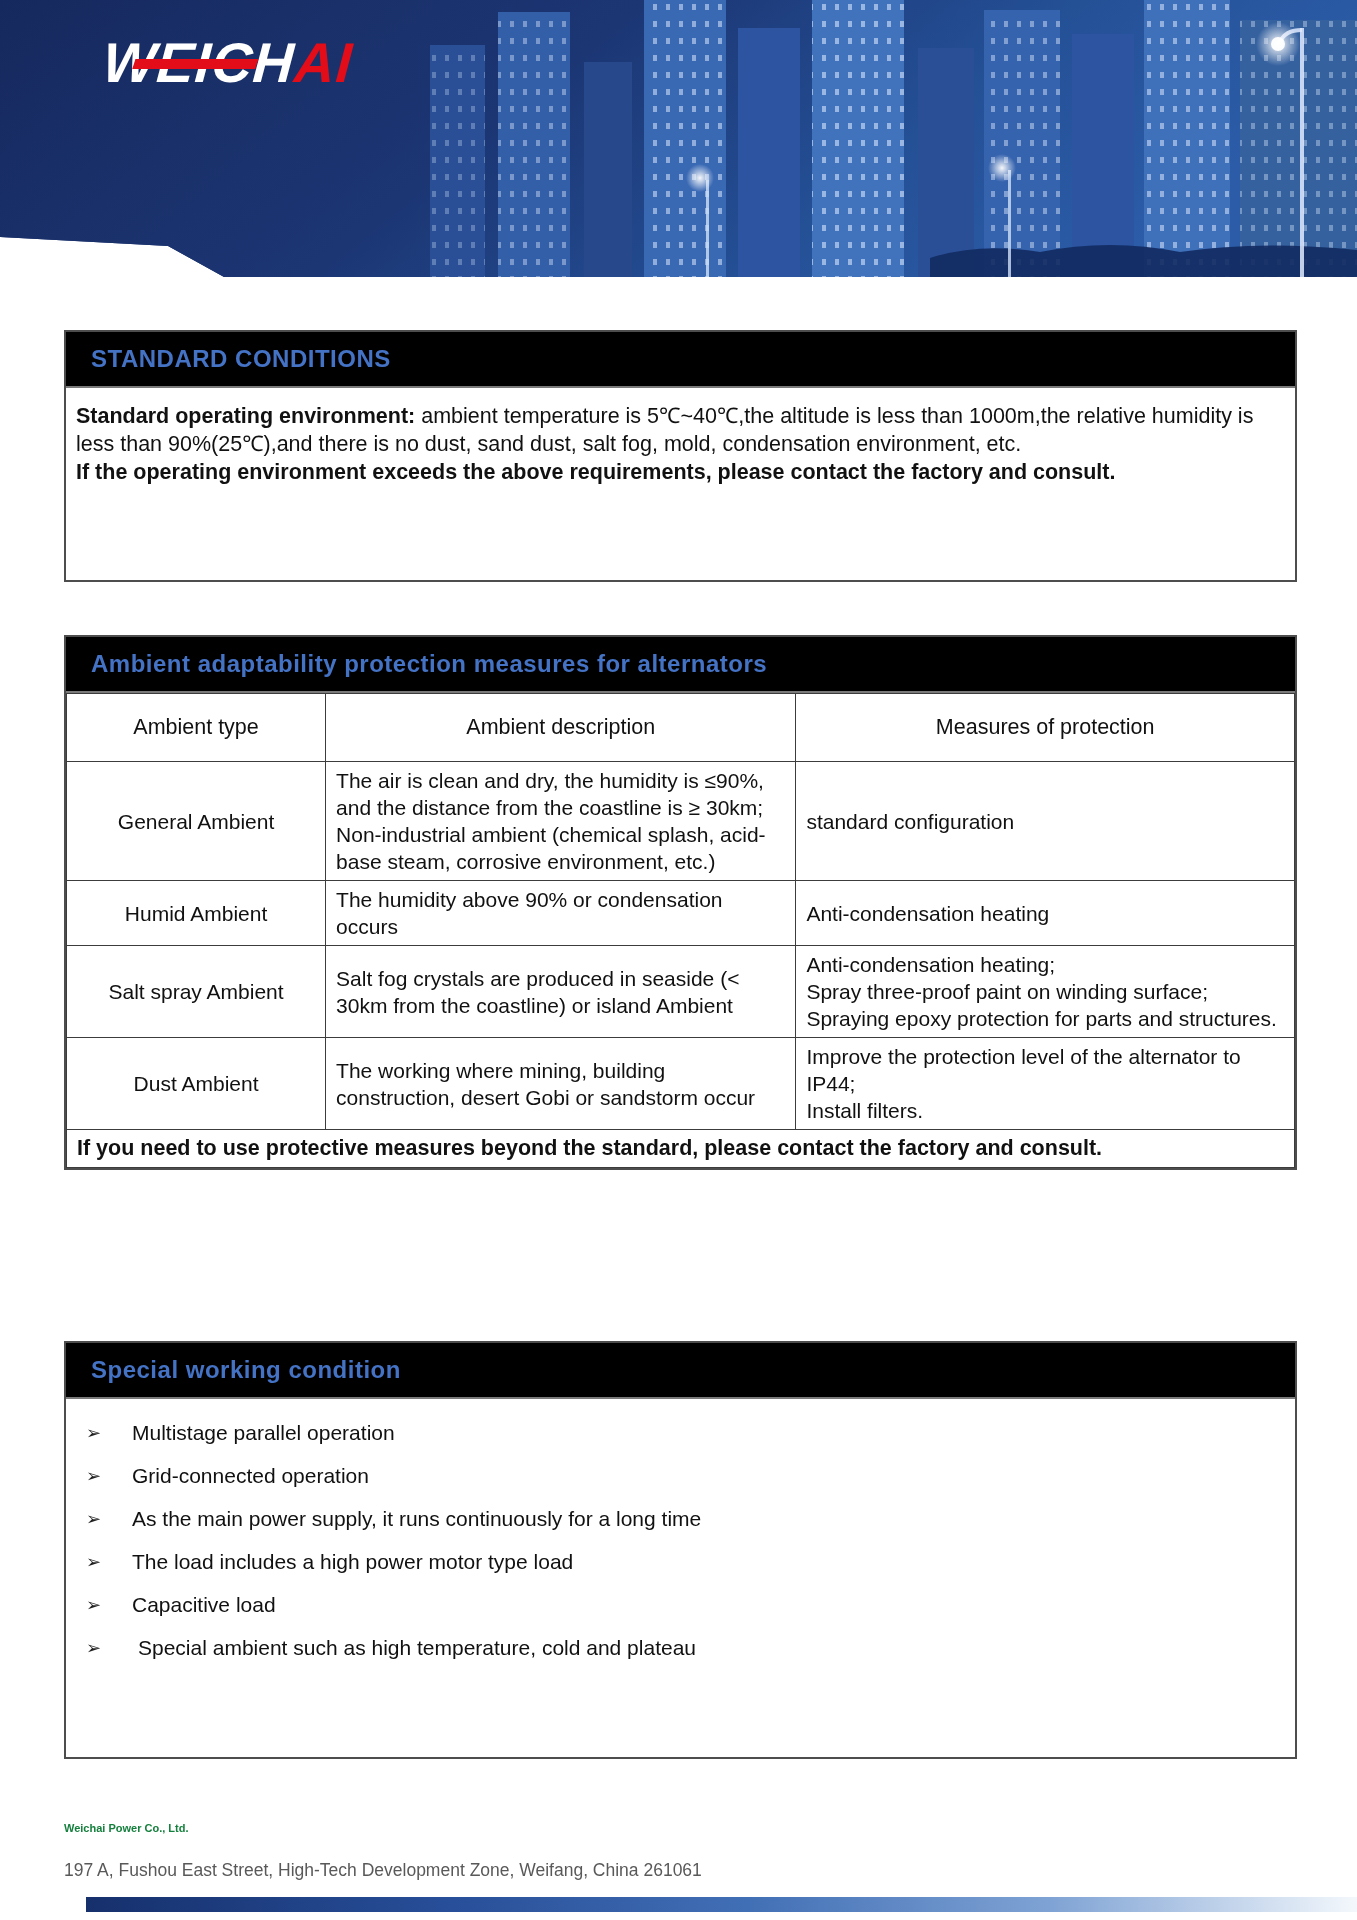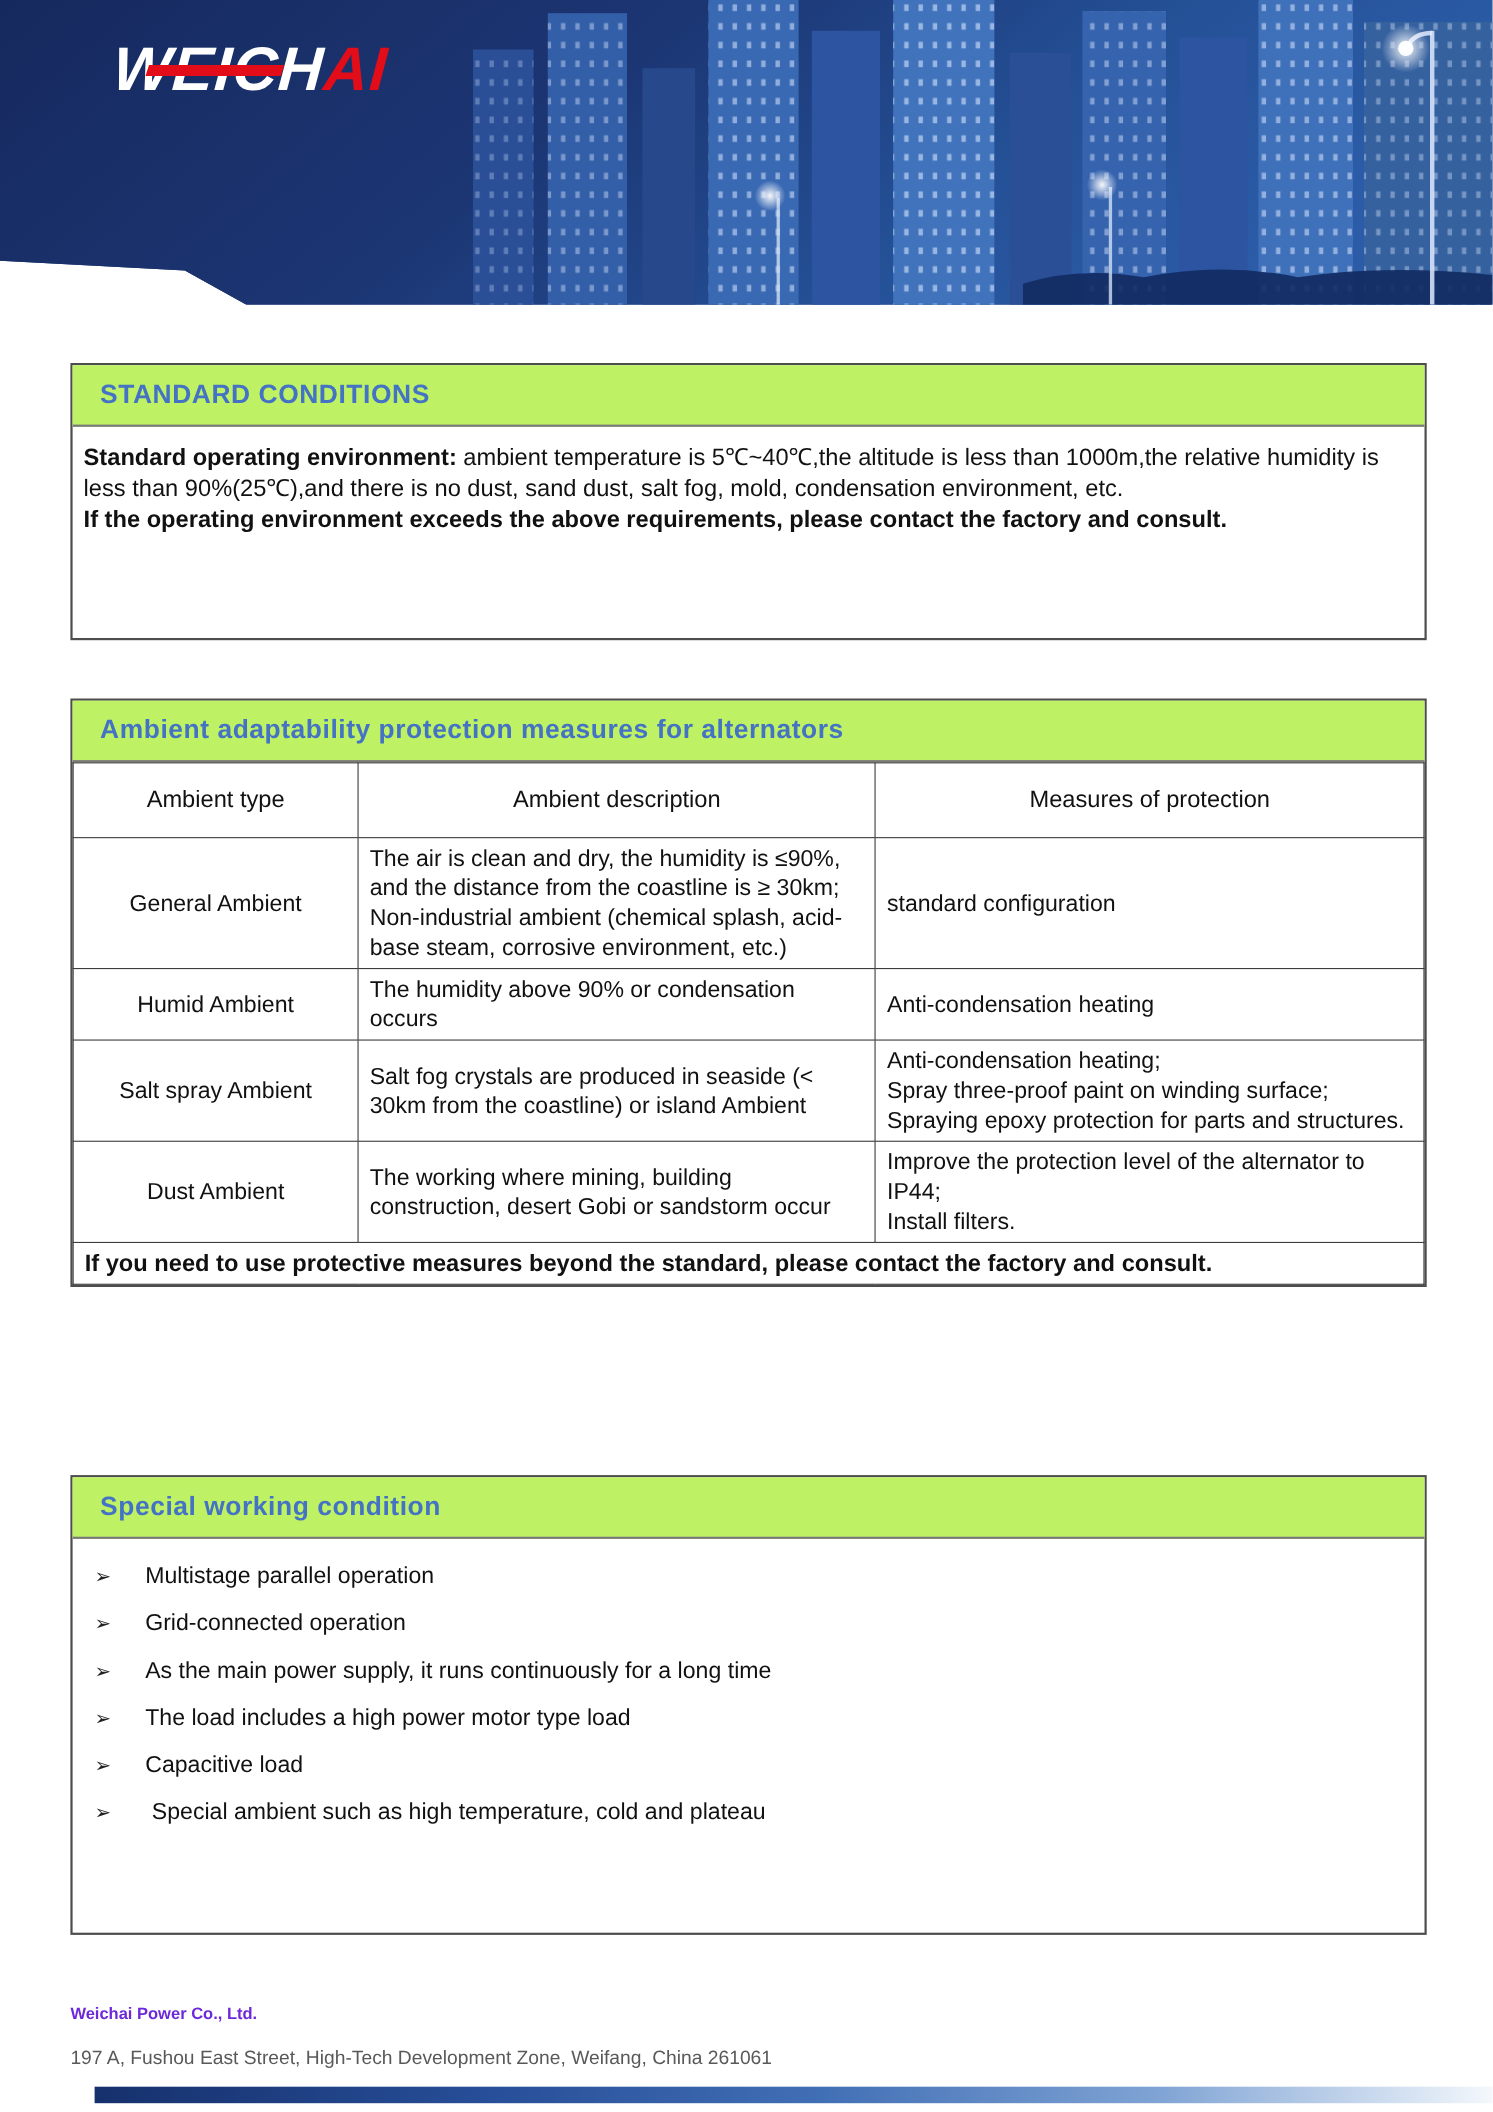--- a/index.html
+++ b/index.html
@@ -27,21 +27,21 @@
     content:"";position:absolute;left:16%;top:44%;width:64%;height:15%;
     background:#e20d18;transform:skewX(-14deg);
   }
 
   
   .box{
     position:absolute;left:64px;width:1233px;
     border:2px solid #4d4d4d;background:#fff;box-sizing:border-box;
   }
   .box-bar{
-    background:#bef264;border-bottom:2px solid #7a7a7a;
+    background:#000000;border-bottom:2px solid #7a7a7a;
     color:#4472c4;font-weight:bold;font-size:24px;
     padding:13px 10px 13px 25px;letter-spacing:.5px;
   }
   .box-body{padding:14px 26px 18px 10px;font-size:21.5px;line-height:28px;}
   .box-body .para{margin:0;}
   .bold{font-weight:bold;}
 
   #sec-standard{top:330px;min-height:245px;}
   #sec-standard .box-body{min-height:160px;}
 
@@ -63,21 +63,21 @@
   #sec-special .box-body{padding:12px 24px 20px 10px;}
   .sp-intro{font-weight:bold;font-size:22px;line-height:43px;margin:6px 0 10px 0;}
   ul.sp-list{list-style:none;margin:8px 0 0 0;padding:0;}
   ul.sp-list li{margin:0 0 15px 0;font-size:21px;line-height:28px;display:flex;align-items:flex-start;}
   ul.sp-list .marker{
     width:46px;flex:0 0 46px;text-align:left;padding-left:10px;
     font-size:18px;color:#222;
   }
 
   
-  .footer-company{position:absolute;left:64px;top:1822px;font-size:15px;font-weight:bold;color:#6d28d9;}
+  .footer-company{position:absolute;left:64px;top:1822px;font-size:11px;font-weight:bold;color:#15803d;}
   .footer-address{position:absolute;left:64px;top:1860px;font-size:17.5px;color:#595959;}
   .footer-bar{
     position:absolute;left:86px;top:1897px;width:1271px;height:15px;
     background:linear-gradient(90deg,#16306c 0%,#274e98 28%,#416fb5 52%,#7fa3d4 76%,#dfe9f5 96%,#f4f8fc 100%);
   }
 </style>
 </head>
 <body>
 
 <div class="hero">

